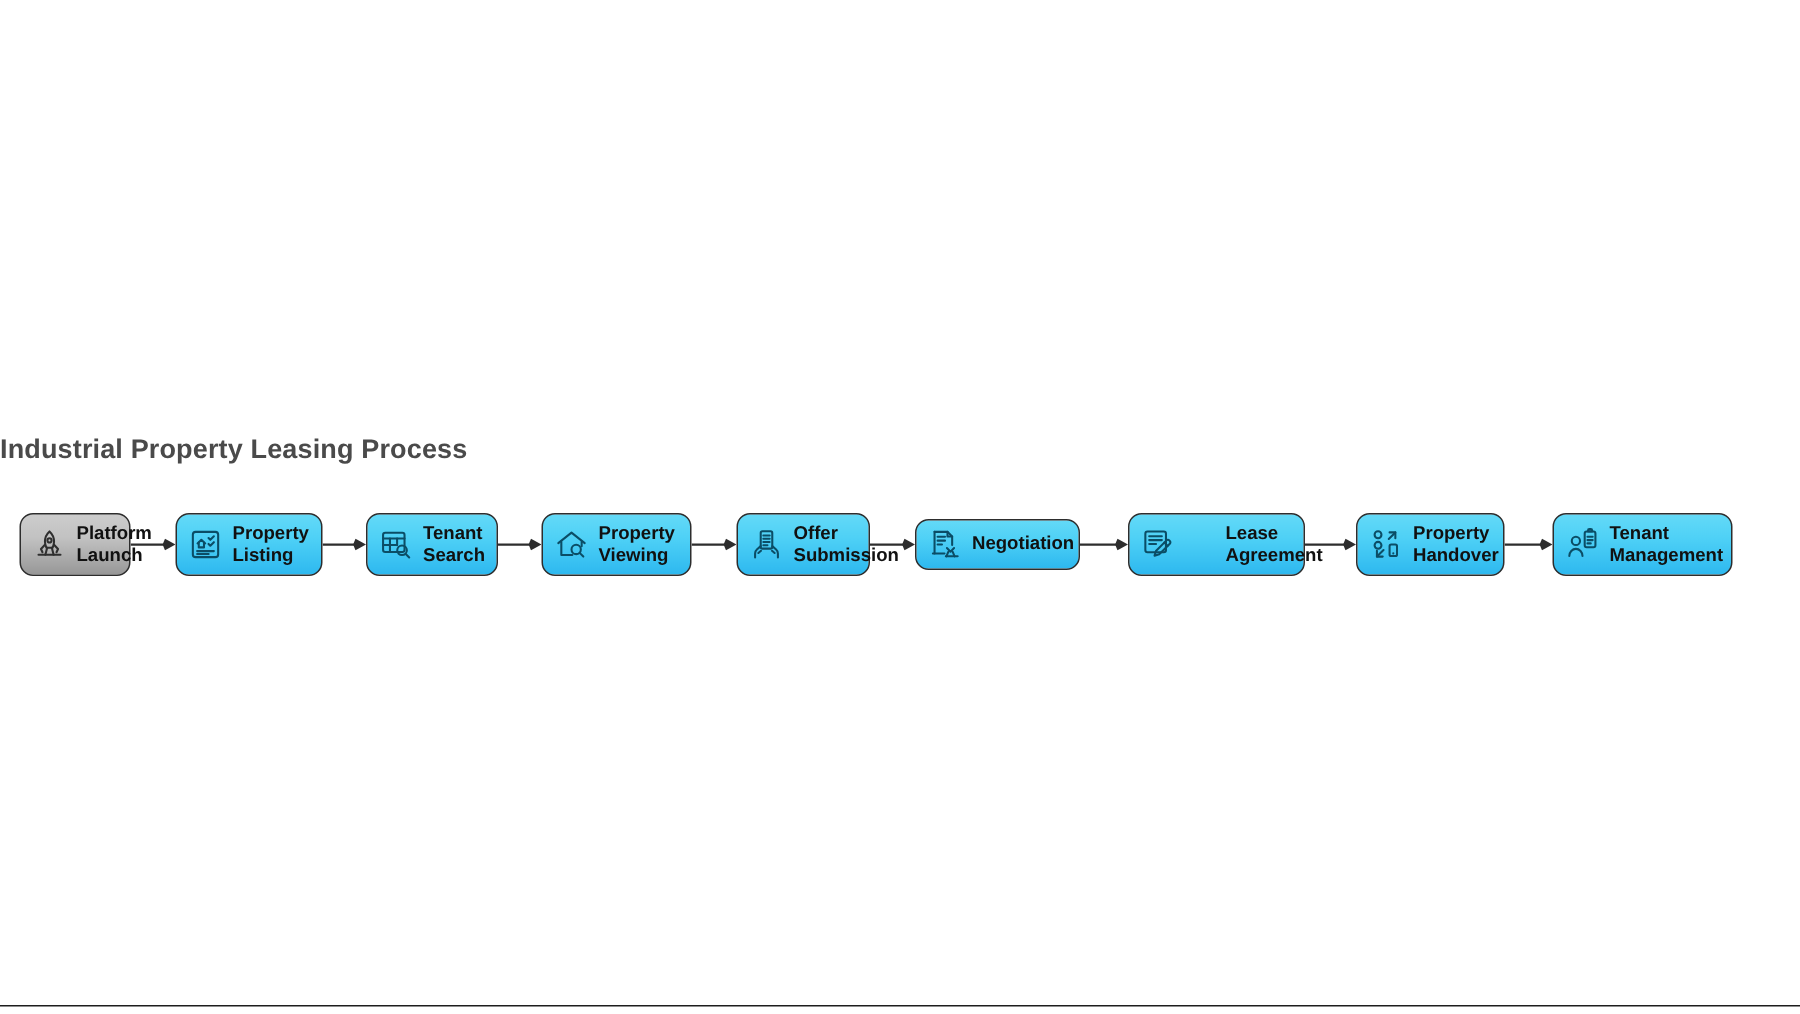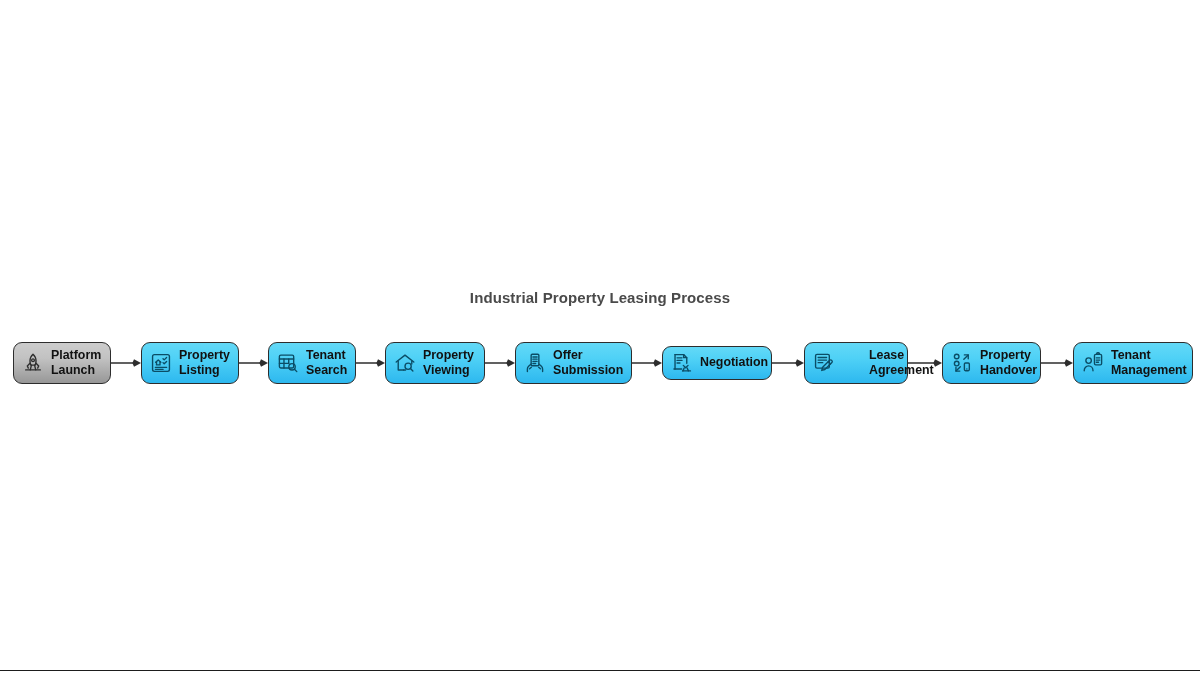--- a/index.html
+++ b/index.html
@@ -21,22 +21,21 @@
     width: 1200px;
     height: 676px;
   }
 
   
   #diagram-title {
     position: absolute;
     left: 0;
     top: 289px;
     width: 1200px;
-    text-align: center;
-    font-size: 15px;
+    font-size: 18px;
     font-weight: bold;
     color: #4a4a4a;
     letter-spacing: 0.1px;
     white-space: nowrap;
   }
 
   
   #flow-row {
     position: absolute;
     left: 0;
@@ -116,21 +115,21 @@
 </head>
 <body>
 
 <div id="diagram-canvas">
 
   <div id="diagram-title">Industrial Property Leasing Process</div>
 
   <div id="flow-row">
 
   <div class="lead-space" style="width: 13px;"></div>
-      <div class="node gray" style="width: 98px;">
+      <div class="node gray" style="width: 74px;">
         <span class="node-icon">
     <svg viewBox="0 0 24 24" fill="none" stroke="currentColor" stroke-width="1.5" stroke-linecap="round" stroke-linejoin="round">
       <path d="M12 2.5c2.2 2 3.3 4.6 3.3 7.4 0 1.6-.4 3.1-1 4.4H9.7c-.6-1.3-1-2.8-1-4.4 0-2.8 1.1-5.4 3.3-7.4z"></path>
       <circle cx="12" cy="9" r="1.5"></circle>
       <path d="M8.7 12.2 5.8 15.3l1.1 2.3"></path>
       <path d="M15.3 12.2l2.9 3.1-1.1 2.3"></path>
       <path d="M4 19.5h16"></path>
       <path d="M10.3 14.3 9 19.5M13.7 14.3 15 19.5"></path>
     </svg></span>
         <span class="node-label">Platform
@@ -192,21 +191,21 @@
     </svg></span>
         <span class="node-label">Property
 Viewing</span>
       </div>
       <div class="arrow" style="width: 30px;">
         <svg width="30" height="12" viewBox="0 0 30 12">
           <line x1="0" y1="6" x2="24" y2="6" stroke="#2d2d2d" stroke-width="1.5"></line>
           <path d="M23 2.2 L30 6 L23 9.8 L21.4 6 Z" fill="#2d2d2d"></path>
         </svg>
       </div>
-      <div class="node blue" style="width: 117px;">
+      <div class="node blue" style="width: 89px;">
         <span class="node-icon">
     <svg viewBox="0 0 24 24" fill="none" stroke="currentColor" stroke-width="1.5" stroke-linecap="round" stroke-linejoin="round">
       <rect x="7.8" y="2.4" width="8.4" height="12.6" rx="1.2"></rect>
       <path d="M9.7 5.4h4.6M9.7 7.8h4.6M9.7 10.2h4.6M9.7 12.6h3"></path>
       <path d="M7.8 13.2 5 15.6c-.9.8-1.3 1.9-1.3 3v2.8"></path>
       <path d="M16.2 13.2 19 15.6c.9.8 1.3 1.9 1.3 3v2.8"></path>
       <path d="M6.1 18.2l1.9-1.6M17.9 18.2l-1.9-1.6"></path>
     </svg></span>
         <span class="node-label">Offer
 Submission</span>
@@ -230,21 +229,21 @@
       <path d="M14.4 17.4l-1.4 3.2M17.6 17.4l1.4 3.2"></path>
     </svg></span>
         <span class="node-label">Negotiation</span>
       </div>
       <div class="arrow" style="width: 32px;">
         <svg width="32" height="12" viewBox="0 0 32 12">
           <line x1="0" y1="6" x2="26" y2="6" stroke="#2d2d2d" stroke-width="1.5"></line>
           <path d="M25 2.2 L32 6 L25 9.8 L23.4 6 Z" fill="#2d2d2d"></path>
         </svg>
       </div>
-      <div class="node blue" style="width: 104px; gap: 34px;">
+      <div class="node blue" style="width: 118px; gap: 34px;">
         <span class="node-icon">
     <svg viewBox="0 0 24 24" fill="none" stroke="currentColor" stroke-width="1.5" stroke-linecap="round" stroke-linejoin="round">
       <rect x="2.8" y="2.6" width="15" height="15" rx="1.6"></rect>
       <path d="M5.6 6h9.2M5.6 8.8h9.2M5.6 11.6h5"></path>
       <path d="M20.6 11.4 12.9 19.1l-3.4 1 1-3.4 7.7-7.7a1.4 1.4 0 0 1 2 0l.4.4a1.4 1.4 0 0 1 0 2z"></path>
       <path d="M16.6 10.6 19 13"></path>
     </svg></span>
         <span class="node-label">Lease
 Agreement</span>
       </div>

